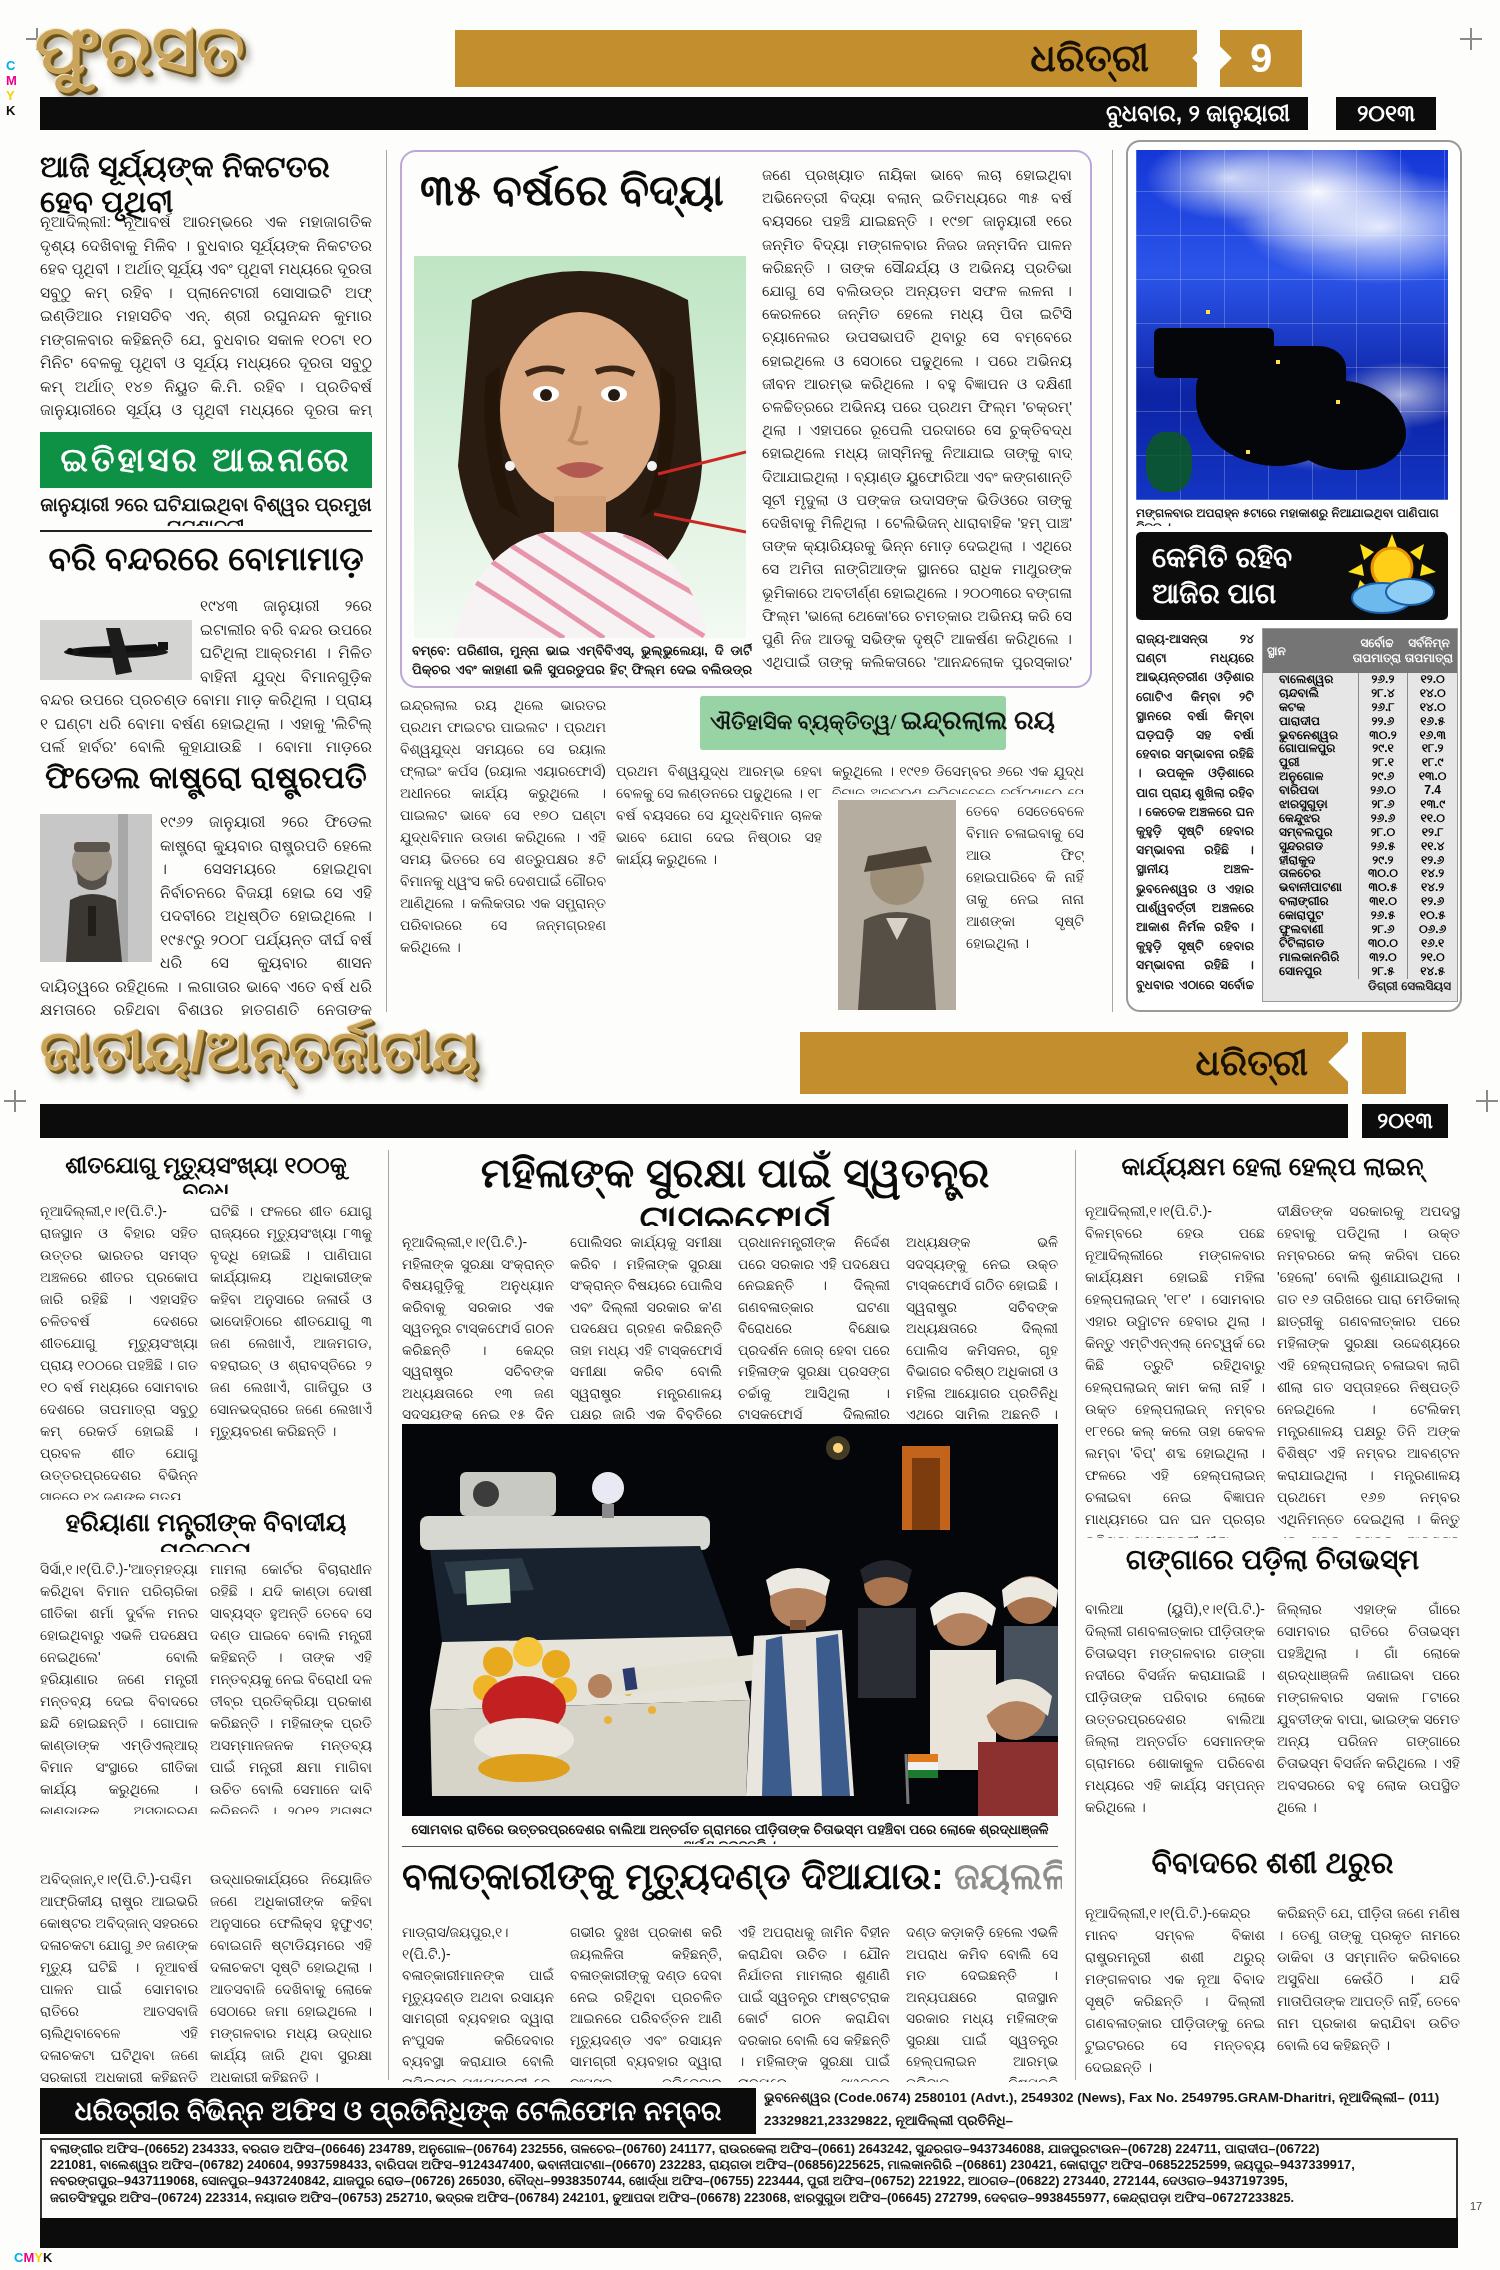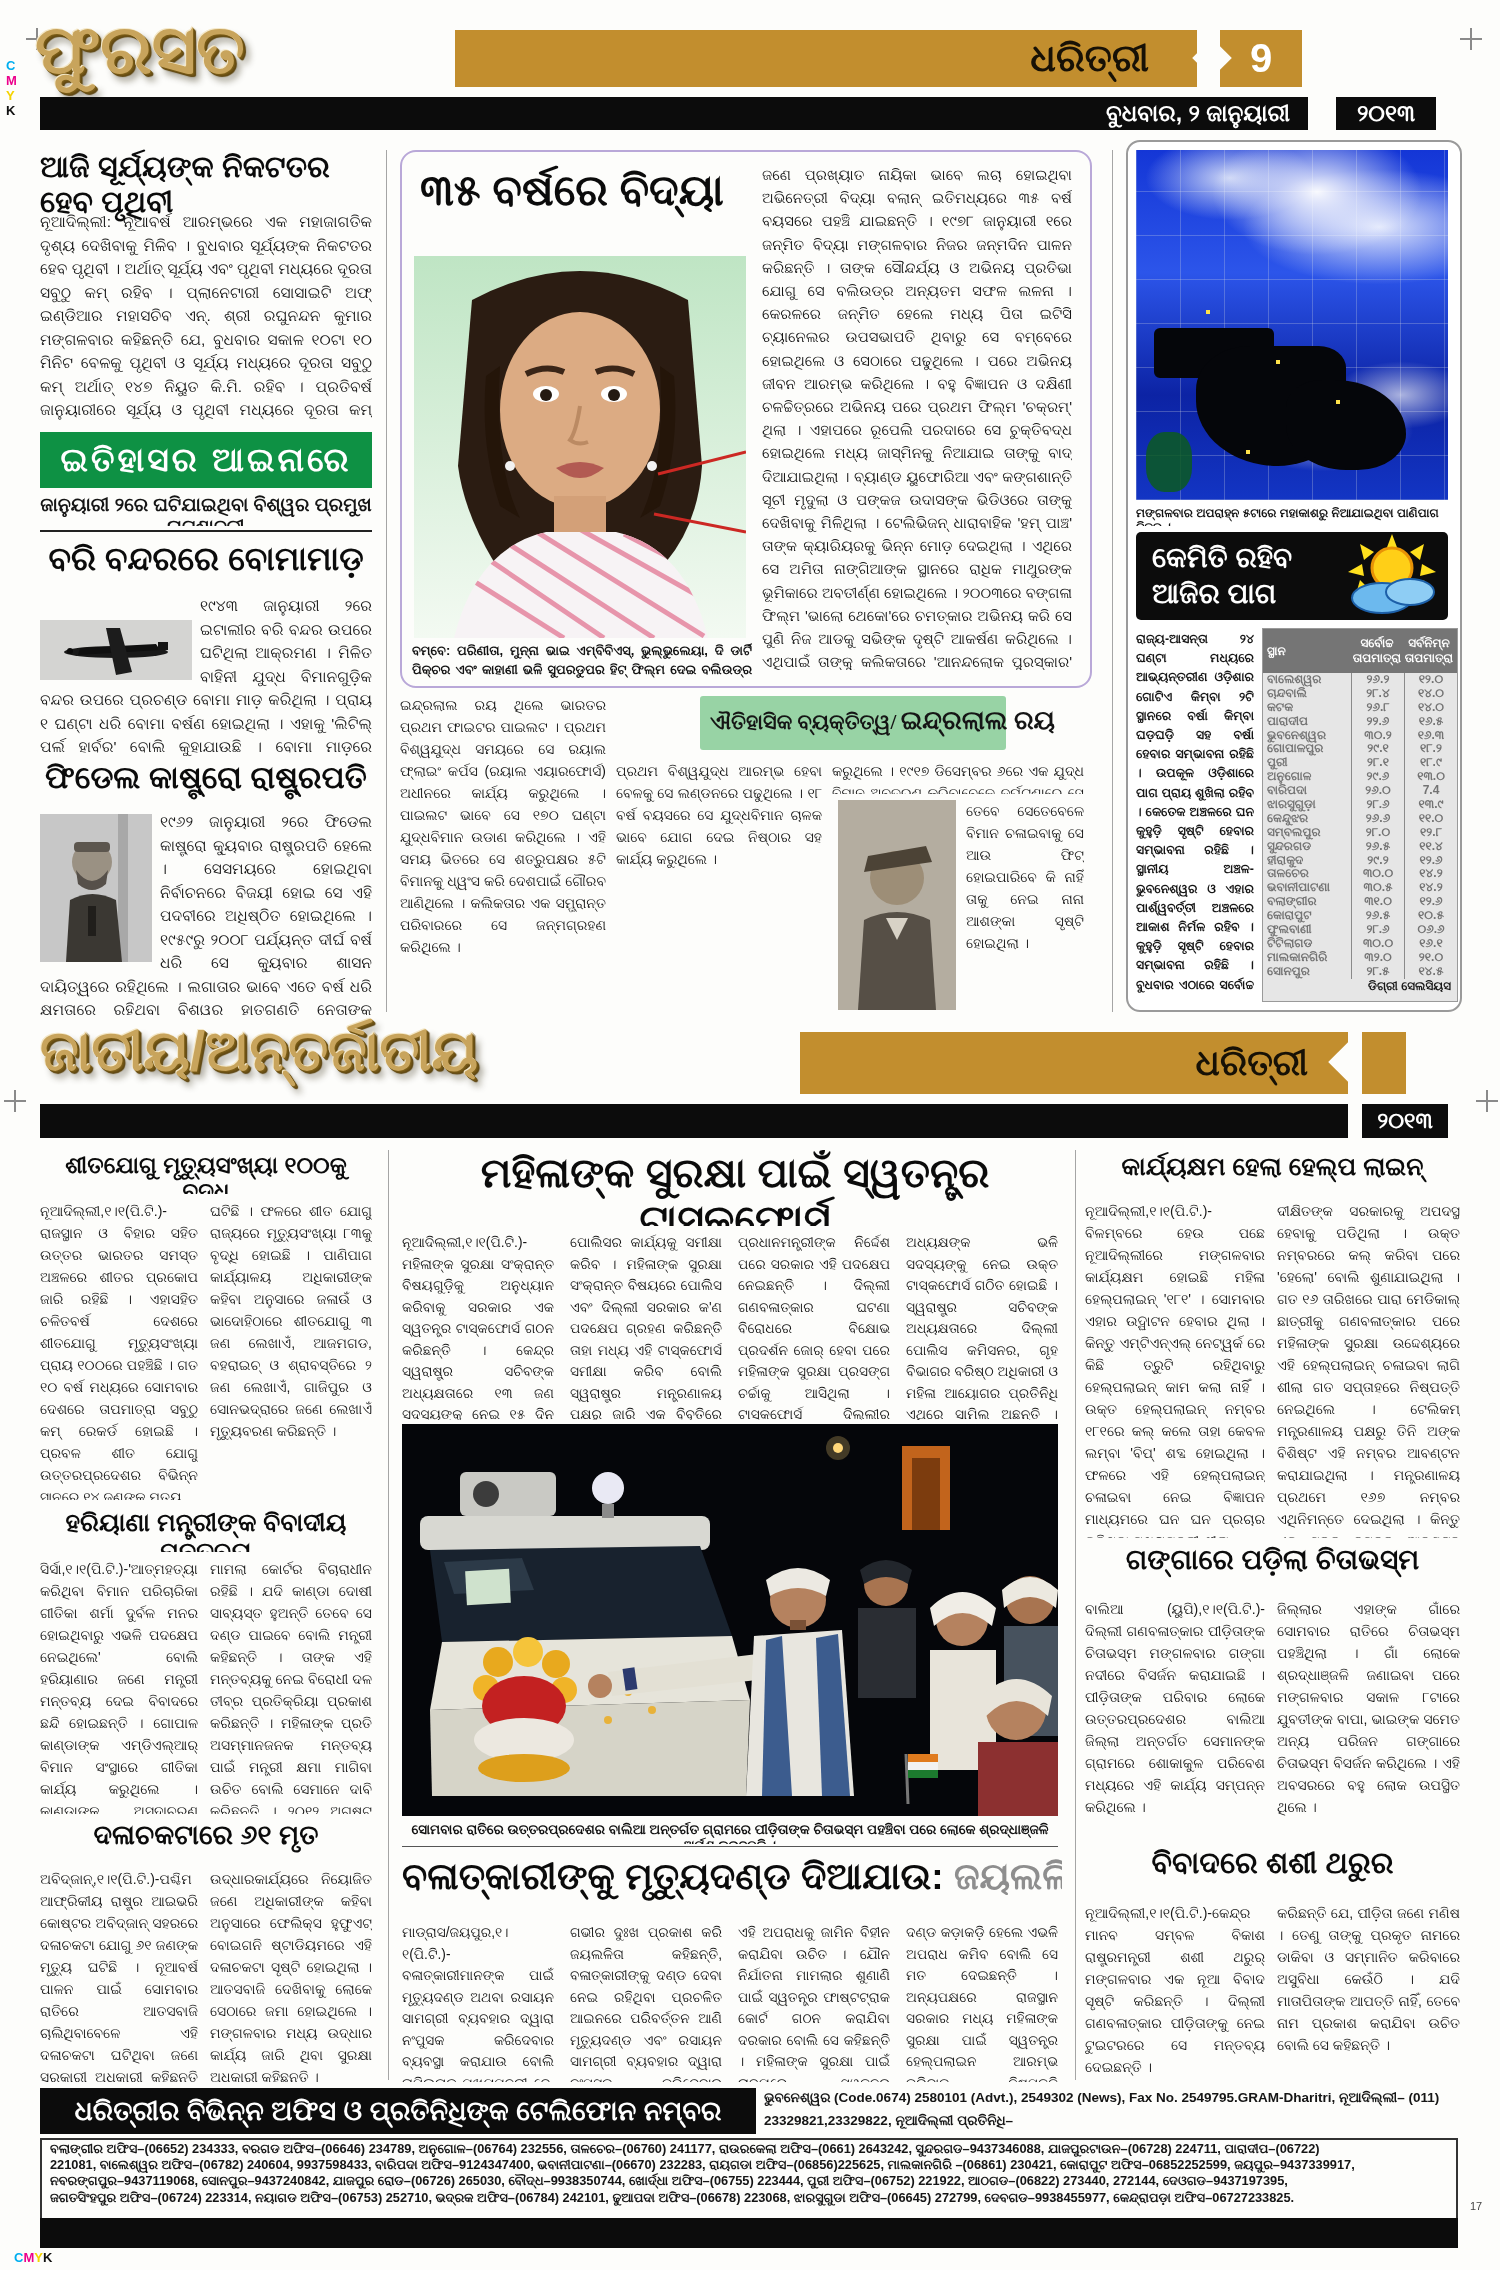--- a/index.html
+++ b/index.html
@@ -20,21 +20,21 @@
   .greenbanner{background:#0e9144;color:#fff;font-weight:700;letter-spacing:3px;}
   .cap{font-weight:700;color:#111;}
   .cropmark span{position:absolute;background:#8a8a8a;}
   .cropmark .h{left:0;top:10px;width:22px;height:2px;}
   .cropmark .v{left:10px;top:0;width:2px;height:22px;}
   .cmyk span{display:block;font-size:13px;font-weight:800;line-height:15px;}
   .cmyk-h span{display:inline;font-size:13px;font-weight:800;}
   .c-c{color:#00aeef}.c-m{color:#ec008c}.c-y{color:#f5d300}.c-k{color:#111}
   .wtable{background:#e6e6e6;border:1px solid #9a9a9a;font-weight:700;}
   .whead{background:#757575;color:#fff;font-size:12px;line-height:15px;display:flex;align-items:center;}
-  .wrow{display:flex;font-size:12px;color:#737373;}
+  .wrow{display:flex;font-size:12px;color:#000000;padding-left:12px;}
   .wrow .wc1{width:84px;padding-left:4px;}
   .wrow .wc2{width:52px;text-align:center;border-left:1px solid #8a8a8a;}
   .wrow .wc3{width:52px;text-align:center;border-left:1px solid #8a8a8a;}
   .roundbox{border:2px solid #b9a8d8;border-radius:16px;}
   .graybox{border:2px solid #9a9a9a;border-radius:14px;}
   .satellite{background:
      radial-gradient(ellipse 150px 90px at 58% 12%, rgba(255,255,255,.96), rgba(255,255,255,0) 70%),
      radial-gradient(ellipse 190px 80px at 78% 22%, rgba(245,248,255,.9), rgba(255,255,255,0) 72%),
      radial-gradient(ellipse 120px 60px at 30% 8%, rgba(235,240,250,.85), rgba(255,255,255,0) 70%),
      radial-gradient(ellipse 120px 55px at 60% 80%, rgba(255,255,255,.8), rgba(255,255,255,0) 75%),
@@ -363,21 +363,20 @@
   <div class="abs vrule" style="left:1075px;top:1150px;height:930px;"></div>
 
   <div class="abs hl ctr clip" style="left:40px;top:1152px;width:332px;height:42px;font-size:23px;">ଶୀତଯୋଗୁ ମୃତ୍ୟୁସଂଖ୍ୟା ୧୦୦କୁ ବୃଦ୍ଧି</div>
   <div class="abs just clip small-txt" style="left:40px;top:1200px;width:158px;height:300px;">ନୂଆଦିଲ୍ଲୀ,୧।୧(ପି.ଟି.)- ରାଜସ୍ଥାନ ଓ ବିହାର ସହିତ ଉତ୍ତର ଭାରତର ସମସ୍ତ ଅଞ୍ଚଳରେ ଶୀତର ପ୍ରକୋପ ଜାରି ରହିଛି । ଏହାସହିତ ଚଳିତବର୍ଷ ଦେଶରେ ଶୀତଯୋଗୁ ମୃତ୍ୟୁସଂଖ୍ୟା ପ୍ରାୟ ୧୦୦ରେ ପହଞ୍ଚିଛି । ଗତ ୧୦ ବର୍ଷ ମଧ୍ୟରେ ସୋମବାର ଦେଶରେ ତାପମାତ୍ରା ସବୁଠୁ କମ୍ ରେକର୍ଡ ହୋଇଛି । ପ୍ରବଳ ଶୀତ ଯୋଗୁ ଉତ୍ତରପ୍ରଦେଶର ବିଭିନ୍ନ ସ୍ଥାନରେ ୧୪ ଜଣଙ୍କ ମୃତ୍ୟୁ</div>
   <div class="abs just clip small-txt" style="left:210px;top:1200px;width:162px;height:300px;">ଘଟିଛି । ଫଳରେ ଶୀତ ଯୋଗୁ ରାଜ୍ୟରେ ମୃତ୍ୟୁସଂଖ୍ୟା ୮୩କୁ ବୃଦ୍ଧି ହୋଇଛି । ପାଣିପାଗ କାର୍ଯ୍ୟାଳୟ ଅଧିକାରୀଙ୍କ କହିବା ଅନୁସାରେ ଜଳାଉଁ ଓ ଭାଦୋହିଠାରେ ଶୀତଯୋଗୁ ୩ ଜଣ ଲେଖାଏଁ, ଆଜମଗଡ, ବହରାଇଚ୍ ଓ ଶ୍ରାବସ୍ତିରେ ୨ ଜଣ ଲେଖାଏଁ, ଗାଜିପୁର ଓ ସୋନଭଦ୍ରାରେ ଜଣେ ଲେଖାଏଁ ମୃତ୍ୟୁବରଣ କରିଛନ୍ତି ।</div>
 
   <div class="abs hl ctr clip" style="left:40px;top:1508px;width:332px;height:44px;font-size:25px;">ହରିୟାଣା ମନ୍ତ୍ରୀଙ୍କ ବିବାଦୀୟ ମନ୍ତବ୍ୟ</div>
   <div class="abs just clip small-txt" style="left:40px;top:1558px;width:158px;height:256px;">ସିର୍ସା,୧।୧(ପି.ଟି.)-'ଆତ୍ମହତ୍ୟା କରିଥିବା ବିମାନ ପରିଚାରିକା ଗୀତିକା ଶର୍ମା ଦୁର୍ବଳ ମନର ହୋଇଥିବାରୁ ଏଭଳି ପଦକ୍ଷେପ ନେଇଥିଲେ' ବୋଲି ହରିୟାଣାର ଜଣେ ମନ୍ତ୍ରୀ ମନ୍ତବ୍ୟ ଦେଇ ବିବାଦରେ ଛନ୍ଦି ହୋଇଛନ୍ତି । ଗୋପାଳ କାଣ୍ଡାଙ୍କ ଏମ୍ଡିଏଲ୍ଆର୍ ବିମାନ ସଂସ୍ଥାରେ ଗୀତିକା କାର୍ଯ୍ୟ କରୁଥିଲେ । କାଣ୍ଡାଙ୍କ ଅସଦାଚରଣ ଯୋଗୁ ସେ ଆତ୍ମହତ୍ୟା କରିଥିବା ଅଭିଯୋଗ ହୋଇଥିଲା । ଏହି ମାମଲାରେ କାଣ୍ଡା ଏବେ ଜେଲରେ ଅଛନ୍ତି ।</div>
   <div class="abs just clip small-txt" style="left:210px;top:1558px;width:162px;height:256px;">ମାମଲା କୋର୍ଟର ବିଚାରାଧୀନ ରହିଛି । ଯଦି କାଣ୍ଡା ଦୋଷୀ ସାବ୍ୟସ୍ତ ହୁଅନ୍ତି ତେବେ ସେ ଦଣ୍ଡ ପାଇବେ ବୋଲି ମନ୍ତ୍ରୀ କହିଛନ୍ତି । ତାଙ୍କ ଏହି ମନ୍ତବ୍ୟକୁ ନେଇ ବିରୋଧୀ ଦଳ ତୀବ୍ର ପ୍ରତିକ୍ରିୟା ପ୍ରକାଶ କରିଛନ୍ତି । ମହିଳାଙ୍କ ପ୍ରତି ଅସମ୍ମାନଜନକ ମନ୍ତବ୍ୟ ପାଇଁ ମନ୍ତ୍ରୀ କ୍ଷମା ମାଗିବା ଉଚିତ ବୋଲି ସେମାନେ ଦାବି କରିଛନ୍ତି । ୨୦୧୨ ଅଗଷ୍ଟ ୫ରେ ଦିଲ୍ଲୀରେ ଏହି ଘଟଣା ଘଟିଥିଲା ।</div>
 
-  <div class="abs hl ctr clip" style="left:40px;top:1820px;width:332px;height:44px;font-size:27px;">ଦଳାଚକଟାରେ ୬୧ ମୃତ</div>
   <div class="abs just clip small-txt" style="left:40px;top:1868px;width:158px;height:214px;">ଅବିଦ୍ଜାନ୍,୧।୧(ପି.ଟି.)-ପଶ୍ଚିମ ଆଫ୍ରିକୀୟ ରାଷ୍ଟ୍ର ଆଇଭରି କୋଷ୍ଟର ଅବିଦ୍ଜାନ୍ ସହରରେ ଦଳାଚକଟା ଯୋଗୁ ୬୧ ଜଣଙ୍କ ମୃତ୍ୟୁ ଘଟିଛି । ନୂଆବର୍ଷ ପାଳନ ପାଇଁ ସୋମବାର ରାତିରେ ଆତସବାଜି ଚାଲିଥିବାବେଳେ ଏହି ଦଳାଚକଟା ଘଟିଥିବା ଜଣେ ସରକାରୀ ଅଧିକାରୀ କହିଛନ୍ତି । ଏହି ଘଟଣାରେ ଅନ୍ୟ ୨୦୦ ଜଣ ଆହତ ହୋଇଛନ୍ତି ।</div>
   <div class="abs just clip small-txt" style="left:210px;top:1868px;width:162px;height:214px;">ଉଦ୍ଧାରକାର୍ଯ୍ୟରେ ନିୟୋଜିତ ଜଣେ ଅଧିକାରୀଙ୍କ କହିବା ଅନୁସାରେ ଫେଲିକ୍ସ ହୁଫୁଏଟ୍ ବୋଇଗନି ଷ୍ଟାଡିୟମରେ ଏହି ଦଳାଚକଟା ସୃଷ୍ଟି ହୋଇଥିଲା । ଆତସବାଜି ଦେଖିବାକୁ ଲୋକେ ସେଠାରେ ଜମା ହୋଇଥିଲେ । ମଙ୍ଗଳବାର ମଧ୍ୟ ଉଦ୍ଧାର କାର୍ଯ୍ୟ ଜାରି ଥିବା ସୁରକ୍ଷା ଅଧିକାରୀ କହିଛନ୍ତି ।</div>
 
   <div class="abs hl ctr clip" style="left:396px;top:1150px;width:678px;height:76px;font-size:41px;">ମହିଳାଙ୍କ ସୁରକ୍ଷା ପାଇଁ ସ୍ୱତନ୍ତ୍ର ଟାସ୍କଫୋର୍ସ</div>
   <div class="abs just clip" style="left:402px;top:1232px;width:152px;height:188px;font-size:13.8px;line-height:21.5px;">ନୂଆଦିଲ୍ଲୀ,୧।୧(ପି.ଟି.)- ମହିଳାଙ୍କ ସୁରକ୍ଷା ସଂକ୍ରାନ୍ତ ବିଷୟଗୁଡ଼ିକୁ ଅନୁଧ୍ୟାନ କରିବାକୁ ସରକାର ଏକ ସ୍ୱତନ୍ତ୍ର ଟାସ୍କଫୋର୍ସ ଗଠନ କରିଛନ୍ତି । କେନ୍ଦ୍ର ସ୍ୱରାଷ୍ଟ୍ର ସଚିବଙ୍କ ଅଧ୍ୟକ୍ଷତାରେ ୧୩ ଜଣ ସଦସ୍ୟଙ୍କୁ ନେଇ ୧୫ ଦିନ ପାଇଁ ଏହି ଟାସ୍କଫୋର୍ସ ଗଠିତ ହୋଇଛି । ଏହା ନିୟମିତ ଭାବେ ଦିଲ୍ଲୀ</div>
   <div class="abs just clip" style="left:570px;top:1232px;width:152px;height:188px;font-size:13.8px;line-height:21.5px;">ପୋଲିସର କାର୍ଯ୍ୟକୁ ସମୀକ୍ଷା କରିବ । ମହିଳାଙ୍କ ସୁରକ୍ଷା ସଂକ୍ରାନ୍ତ ବିଷୟରେ ପୋଲିସ ଏବଂ ଦିଲ୍ଲୀ ସରକାର କ'ଣ ପଦକ୍ଷେପ ଗ୍ରହଣ କରିଛନ୍ତି ତାହା ମଧ୍ୟ ଏହି ଟାସ୍କଫୋର୍ସ ସମୀକ୍ଷା କରିବ ବୋଲି ସ୍ୱରାଷ୍ଟ୍ର ମନ୍ତ୍ରଣାଳୟ ପକ୍ଷରୁ ଜାରି ଏକ ବିବୃତିରେ ମଙ୍ଗଳବାର କୁହାଯାଇଛି । ଏଥିରେ ଆହୁରି କୁହାଯାଇଛି ଯେ ଉକ୍ତ</div>
   <div class="abs just clip" style="left:738px;top:1232px;width:152px;height:188px;font-size:13.8px;line-height:21.5px;">ପ୍ରଧାନମନ୍ତ୍ରୀଙ୍କ ନିର୍ଦ୍ଦେଶ ପରେ ସରକାର ଏହି ପଦକ୍ଷେପ ନେଇଛନ୍ତି । ଦିଲ୍ଲୀ ଗଣବଳାତ୍କାର ଘଟଣା ବିରୋଧରେ ବିକ୍ଷୋଭ ପ୍ରଦର୍ଶନ ଜୋର୍ ହେବା ପରେ ମହିଳାଙ୍କ ସୁରକ୍ଷା ପ୍ରସଙ୍ଗ ଚର୍ଚ୍ଚାକୁ ଆସିଥିଲା । ଟାସ୍କଫୋର୍ସ ଦିଲ୍ଲୀର ବିଭିନ୍ନ ଥାନା ଅଞ୍ଚଳରେ ଘଟୁଥିବା ଅପରାଧର ସମୀକ୍ଷା କରିବ ।</div>
   <div class="abs just clip" style="left:906px;top:1232px;width:152px;height:188px;font-size:13.8px;line-height:21.5px;">ଅଧ୍ୟକ୍ଷଙ୍କ ଭଳି ସଦସ୍ୟଙ୍କୁ ନେଇ ଉକ୍ତ ଟାସ୍କଫୋର୍ସ ଗଠିତ ହୋଇଛି । ସ୍ୱରାଷ୍ଟ୍ର ସଚିବଙ୍କ ଅଧ୍ୟକ୍ଷତାରେ ଦିଲ୍ଲୀ ପୋଲିସ କମିସନର, ଗୃହ ବିଭାଗର ବରିଷ୍ଠ ଅଧିକାରୀ ଓ ମହିଳା ଆୟୋଗର ପ୍ରତିନିଧି ଏଥିରେ ସାମିଲ ଅଛନ୍ତି । ଟାସ୍କଫୋର୍ସ ନିଜ ରିପୋର୍ଟ ଶୀଘ୍ର ଦାଖଲ କରିବ ।</div>
 
   <div class="abs" style="left:402px;top:1424px;width:656px;height:392px;">

